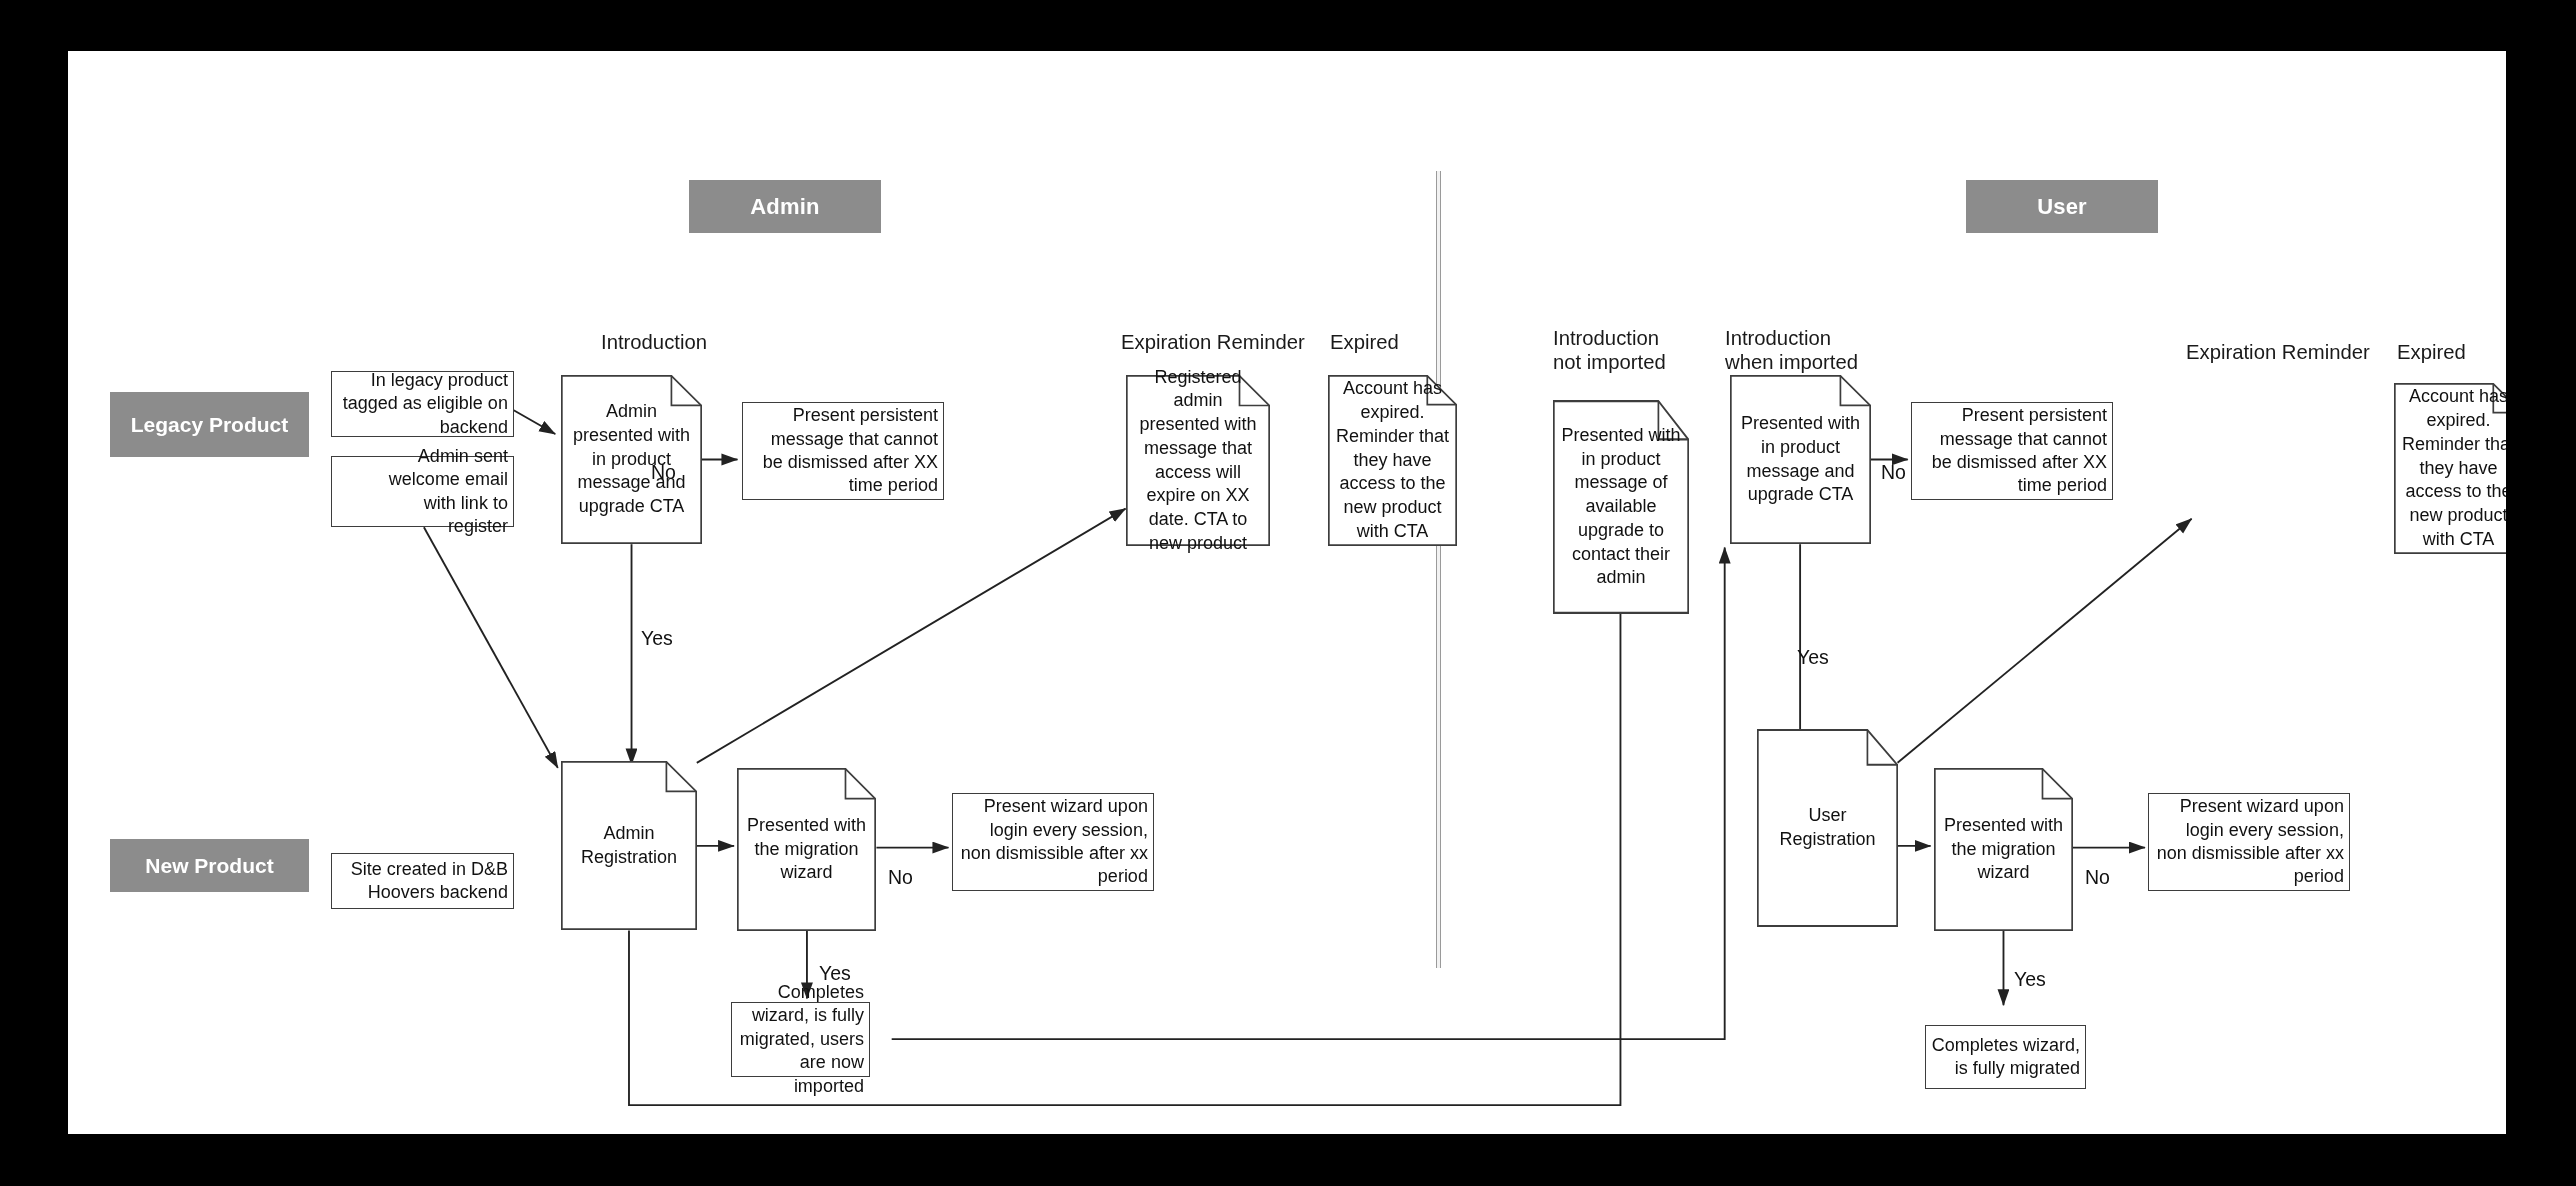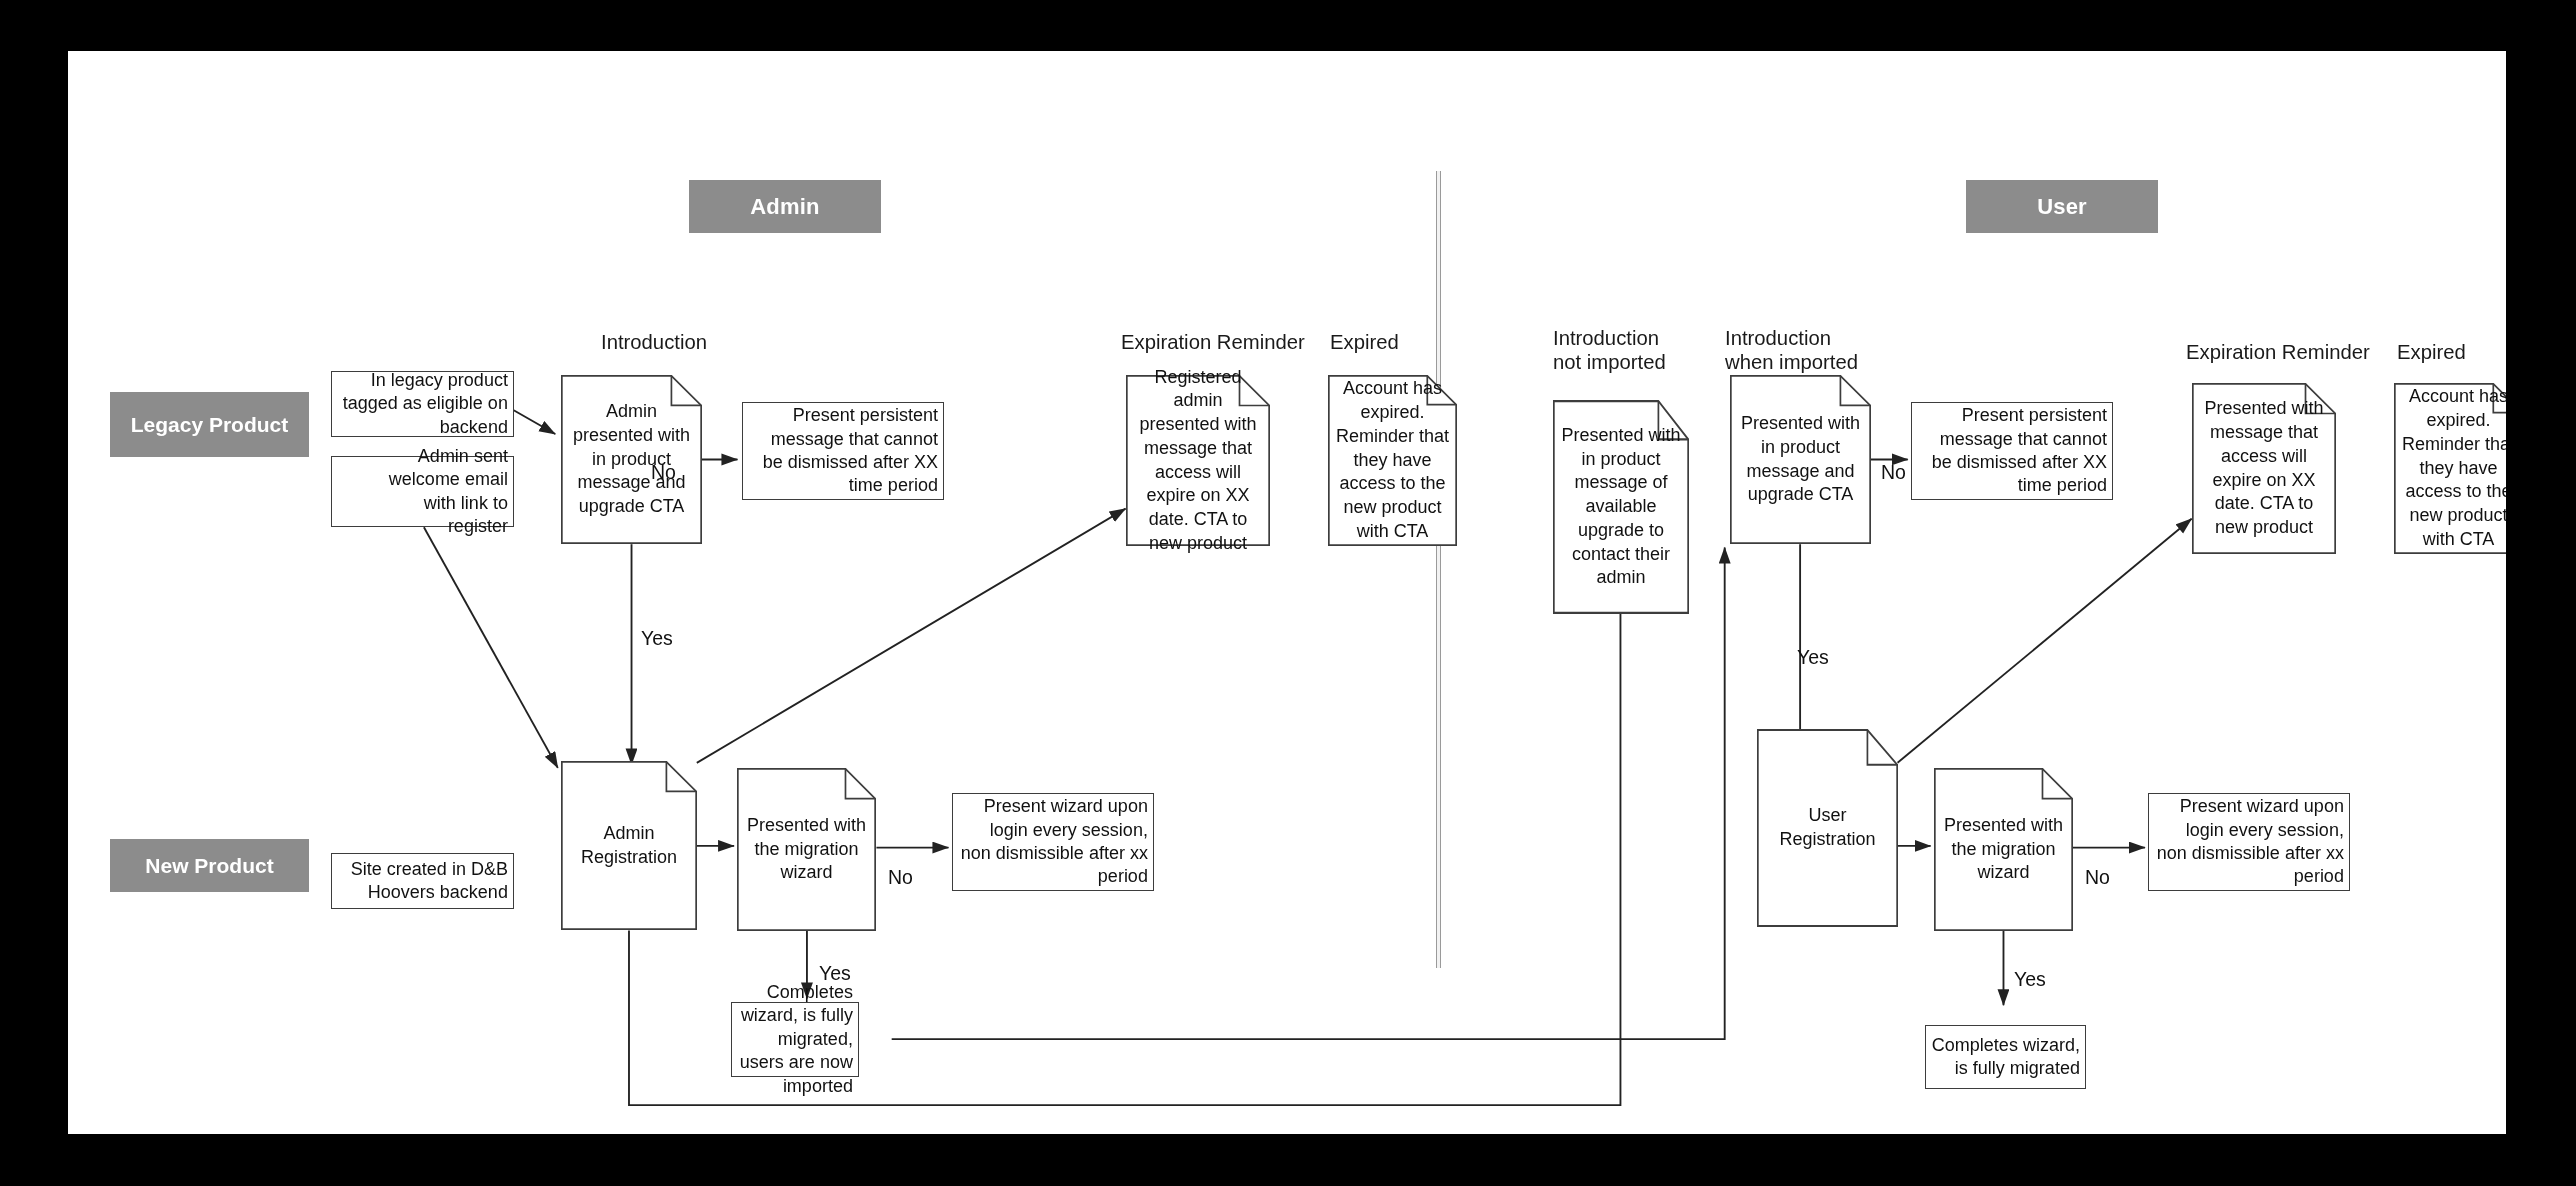--- a/index.html
+++ b/index.html
@@ -215,47 +215,40 @@
   <div class="doc-node" style="left:669px; top:717px; width:139px; height:163px;">
     <svg class="doc-svg" viewBox="0 0 164 192" preserveAspectRatio="none">
       <path d="M1,1 H128 L163,36 V191 H1 Z" fill="#ffffff" stroke="#3d3d3d" stroke-width="2"></path>
       <path d="M128,1 V36 H163" fill="none" stroke="#3d3d3d" stroke-width="2"></path>
     </svg>
     <div class="doc-text">Presented with the migration wizard</div>
   </div>
 
   <div class="rect-node" style="left:884px; top:742px; width:202px; height:98px;">Present wizard upon login every session, non dismissible after xx period</div>
 
-  <div class="rect-node" style="left:663px; top:951px; width:128px; height:75px;">Completes wizard, is fully migrated, users are now imported</div>
+  <div class="rect-node" style="left:663px; top:951px; width:139px; height:75px;">Completes wizard, is fully migrated, users are now imported</div>
 
   <div class="doc-node" style="left:1485px; top:349px; width:136px; height:214px;">
     <svg class="doc-svg" viewBox="0 0 160 196" preserveAspectRatio="none">
       <path d="M1,1 H124 L159,36 V195 H1 Z" fill="#ffffff" stroke="#3d3d3d" stroke-width="2"></path>
       <path d="M124,1 V36 H159" fill="none" stroke="#3d3d3d" stroke-width="2"></path>
     </svg>
     <div class="doc-text">Presented with in product message of available upgrade to contact their admin</div>
   </div>
 
   <div class="doc-node" style="left:1662px; top:324px; width:141px; height:169px;">
     <svg class="doc-svg" viewBox="0 0 166 200" preserveAspectRatio="none">
       <path d="M1,1 H130 L165,36 V199 H1 Z" fill="#ffffff" stroke="#3d3d3d" stroke-width="2"></path>
       <path d="M130,1 V36 H165" fill="none" stroke="#3d3d3d" stroke-width="2"></path>
     </svg>
     <div class="doc-text">Presented with in product message and upgrade CTA</div>
   </div>
 
   <div class="rect-node" style="left:1843px; top:351px; width:202px; height:98px;">Present persistent message that cannot be dismissed after XX time period</div>
 
-  <div class="doc-node" style="left:2124px; top:332px; width:144px; height:171px;">
-    <svg class="doc-svg" viewBox="0 0 170 202" preserveAspectRatio="none">
-      <path d="M1,1 H134 L169,36 V201 H1 Z" fill="#ffffff" stroke="#3d3d3d" stroke-width="2"></path>
-      <path d="M134,1 V36 H169" fill="none" stroke="#3d3d3d" stroke-width="2"></path>
-    </svg>
-    <div class="doc-text">Presented with message that access will expire on XX date. CTA to new product</div>
-  </div>
 
   <div class="doc-node" style="left:2326px; top:332px; width:129px; height:171px;">
     <svg class="doc-svg" viewBox="0 0 152 202" preserveAspectRatio="none">
       <path d="M1,1 H117 L151,35 V201 H1 Z" fill="#ffffff" stroke="#3d3d3d" stroke-width="2"></path>
       <path d="M117,1 V35 H151" fill="none" stroke="#3d3d3d" stroke-width="2"></path>
     </svg>
     <div class="doc-text">Account has expired. Reminder that they have access to the new product with CTA</div>
   </div>
 
   <div class="doc-node" style="left:1689px; top:678px; width:141px; height:198px;">

